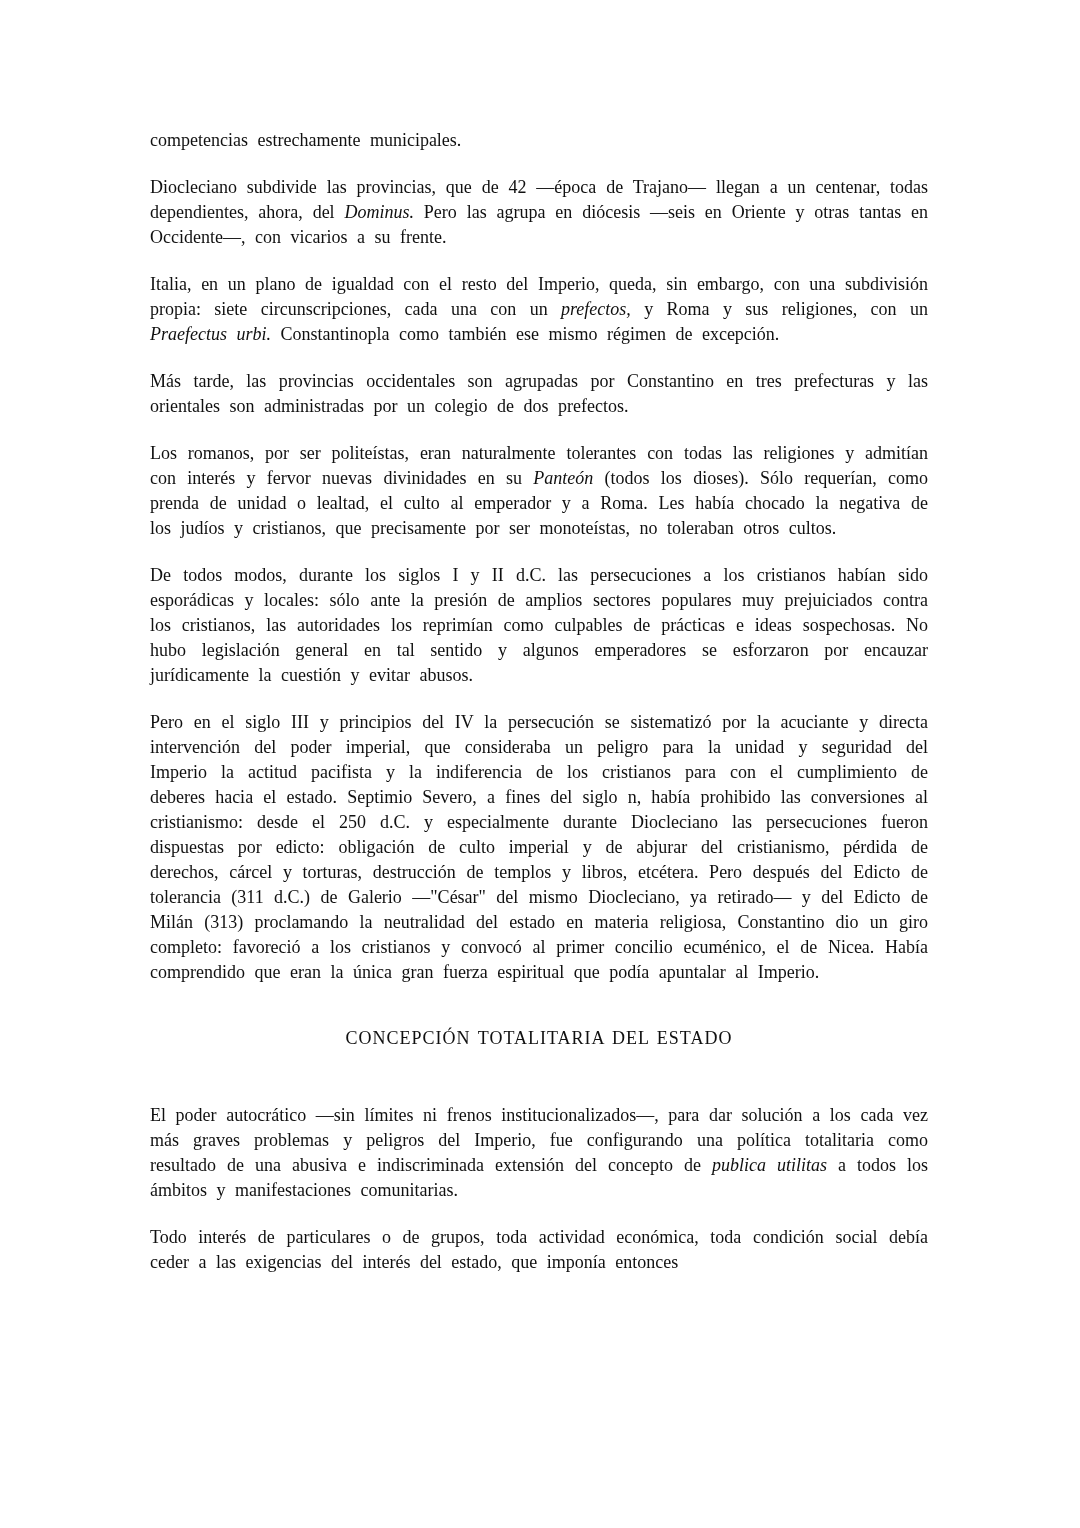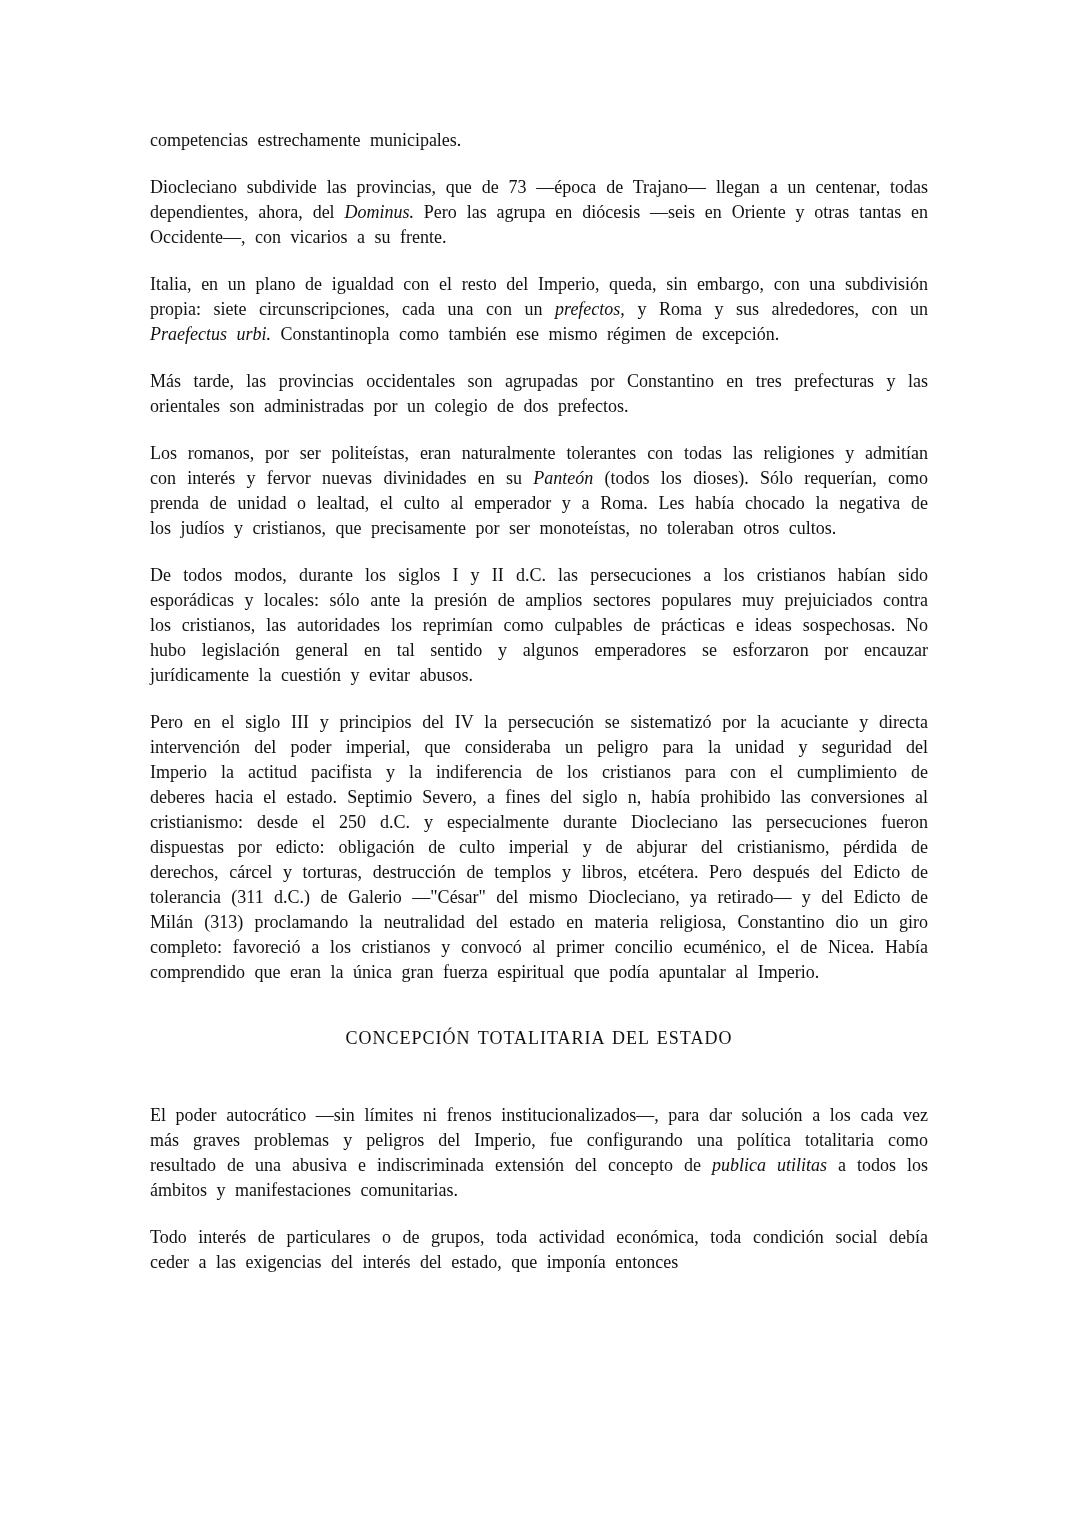--- a/index.html
+++ b/index.html
@@ -41,22 +41,22 @@
     word-spacing: 2px;
     margin: 39px 0 51px 0;
   }
 </style>
 </head>
 <body>
 
 <div class="page">
   <main class="text-column" id="text-column">
       <p class="para"><span>competencias estrechamente municipales.</span></p>
-      <p class="para"><span>Diocleciano subdivide las provincias, que de 73 —época de Trajano— llegan a un centenar, todas dependientes, ahora, del </span><em>Dominus.</em><span> Pero las agrupa en diócesis —seis en Oriente y otras tantas en Occidente—, con vicarios a su frente.</span></p>
-      <p class="para"><span>Italia, en un plano de igualdad con el resto del Imperio, queda, sin embargo, con una subdivisión propia: siete circunscripciones, cada una con un </span><em>prefectos,</em><span> y Roma y sus alrededores, con un </span><em>Praefectus urbi.</em><span> Constantinopla como también ese mismo régimen de excepción.</span></p>
+      <p class="para"><span>Diocleciano subdivide las provincias, que de 42 —época de Trajano— llegan a un centenar, todas dependientes, ahora, del </span><em>Dominus.</em><span> Pero las agrupa en diócesis —seis en Oriente y otras tantas en Occidente—, con vicarios a su frente.</span></p>
+      <p class="para"><span>Italia, en un plano de igualdad con el resto del Imperio, queda, sin embargo, con una subdivisión propia: siete circunscripciones, cada una con un </span><em>prefectos,</em><span> y Roma y sus religiones, con un </span><em>Praefectus urbi.</em><span> Constantinopla como también ese mismo régimen de excepción.</span></p>
       <p class="para"><span>Más tarde, las provincias occidentales son agrupadas por Constantino en tres prefecturas y las orientales son administradas por un colegio de dos prefectos.</span></p>
       <p class="para"><span>Los romanos, por ser politeístas, eran naturalmente tolerantes con todas las religiones y admitían con interés y fervor nuevas divinidades en su </span><em>Panteón</em><span> (todos los dioses). Sólo requerían, como prenda de unidad o lealtad, el culto al emperador y a Roma. Les había chocado la negativa de los judíos y cristianos, que precisamente por ser monoteístas, no toleraban otros cultos.</span></p>
       <p class="para"><span>De todos modos, durante los siglos I y II d.C. las persecuciones a los cristianos habían sido esporádicas y locales: sólo ante la presión de amplios sectores populares muy prejuiciados contra los cristianos, las autoridades los reprimían como culpables de prácticas e ideas sospechosas. No hubo legislación general en tal sentido y algunos emperadores se esforzaron por encauzar jurídicamente la cuestión y evitar abusos.</span></p>
       <p class="para"><span>Pero en el siglo III y principios del IV la persecución se sistematizó por la acuciante y directa intervención del poder imperial, que consideraba un peligro para la unidad y seguridad del Imperio la actitud pacifista y la indiferencia de los cristianos para con el cumplimiento de deberes hacia el estado. Septimio Severo, a fines del siglo n, había prohibido las conversiones al cristianismo: desde el 250 d.C. y especialmente durante Diocleciano las persecuciones fueron dispuestas por edicto: obligación de culto imperial y de abjurar del cristianismo, pérdida de derechos, cárcel y torturas, destrucción de templos y libros, etcétera. Pero después del Edicto de tolerancia (311 d.C.) de Galerio —"César" del mismo Diocleciano, ya retirado— y del Edicto de Milán (313) proclamando la neutralidad del estado en materia religiosa, Constantino dio un giro completo: favoreció a los cristianos y convocó al primer concilio ecuménico, el de Nicea. Había comprendido que eran la única gran fuerza espiritual que podía apuntalar al Imperio.</span></p>
       <h2 class="heading">CONCEPCIÓN TOTALITARIA DEL ESTADO</h2>
       <p class="para"><span>El poder autocrático —sin límites ni frenos institucionalizados—, para dar solución a los cada vez más graves problemas y peligros del Imperio, fue configurando una política totalitaria como resultado de una abusiva e indiscriminada extensión del concepto de </span><em>publica utilitas</em><span> a todos los ámbitos y manifestaciones comunitarias.</span></p>
       <p class="para"><span>Todo interés de particulares o de grupos, toda actividad económica, toda condición social debía ceder a las exigencias del interés del estado, que imponía entonces</span></p>
     </main>
 </div>
 

